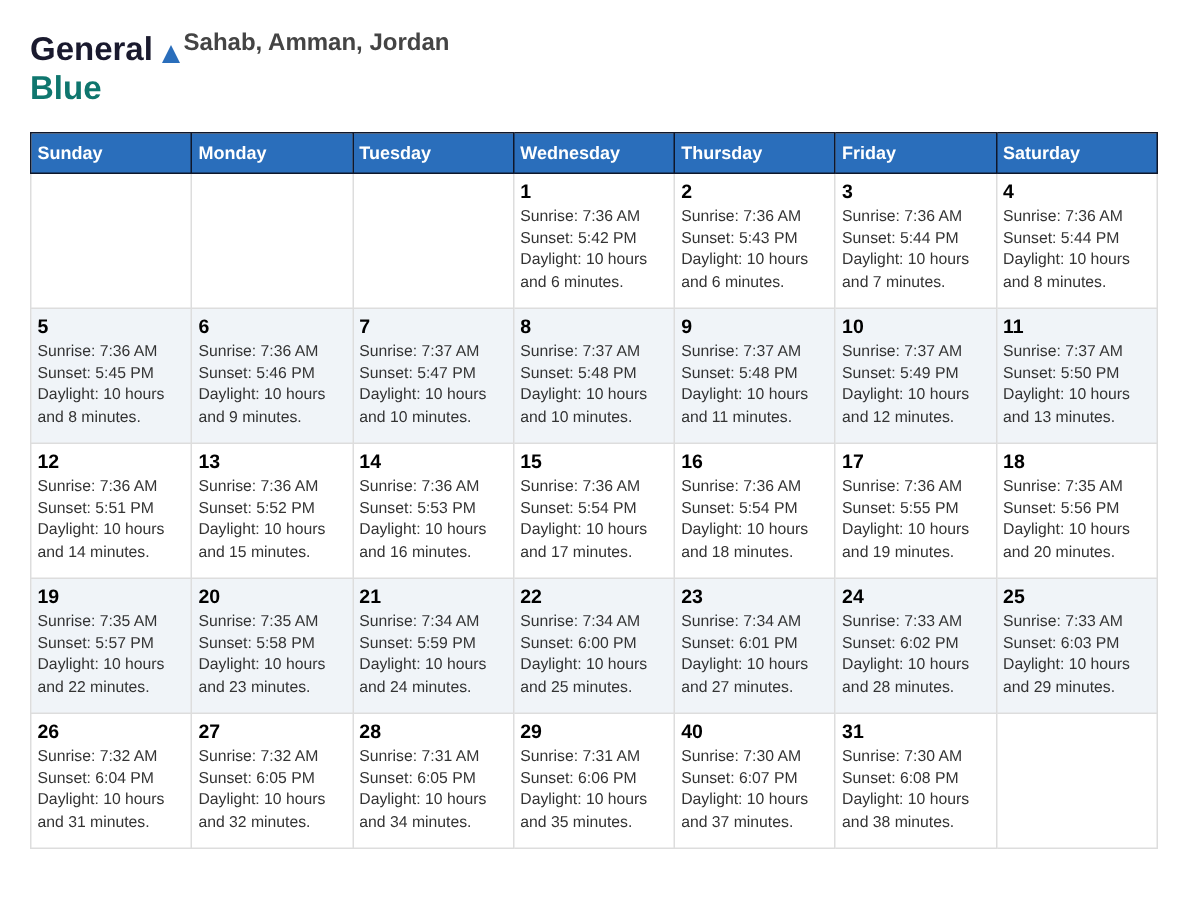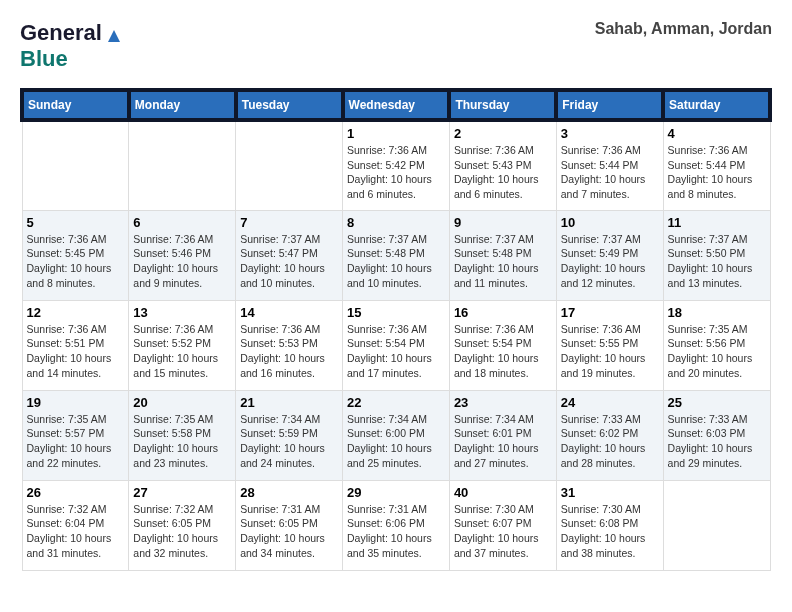--- a/index.html
+++ b/index.html
@@ -5,21 +5,20 @@
     * { box-sizing: border-box; margin: 0; padding: 0; }
     body {
       font-family: Arial, sans-serif;
       background: #fff;
       width: 792px;
       min-height: 612px;
       padding: 20px;
     }
     .header {
       display: flex;
-      justify-content: space-between;
       align-items: flex-start;
       margin-bottom: 16px;
     }
     .logo {
       display: flex;
       flex-direction: column;
       align-items: flex-start;
     }
     .title-block {
       text-align: right;
@@ -42,21 +41,21 @@
     }
     .calendar thead tr {
       background-color: #2a6ebb;
       color: #fff;
     }
     .calendar thead th {
       padding: 6px 4px;
       text-align: left;
       font-size: 12px;
       font-weight: bold;
-      border: 4px solid #0f172a;
+      border: 1px solid #0f172a;
     }
     .calendar tbody tr {
       border-bottom: 1px solid #ccc;
     }
     .calendar tbody td {
       vertical-align: top;
       padding: 4px 4px 6px 4px;
       border: 1px solid #ddd;
       width: calc(100% / 7);
       height: 90px;

